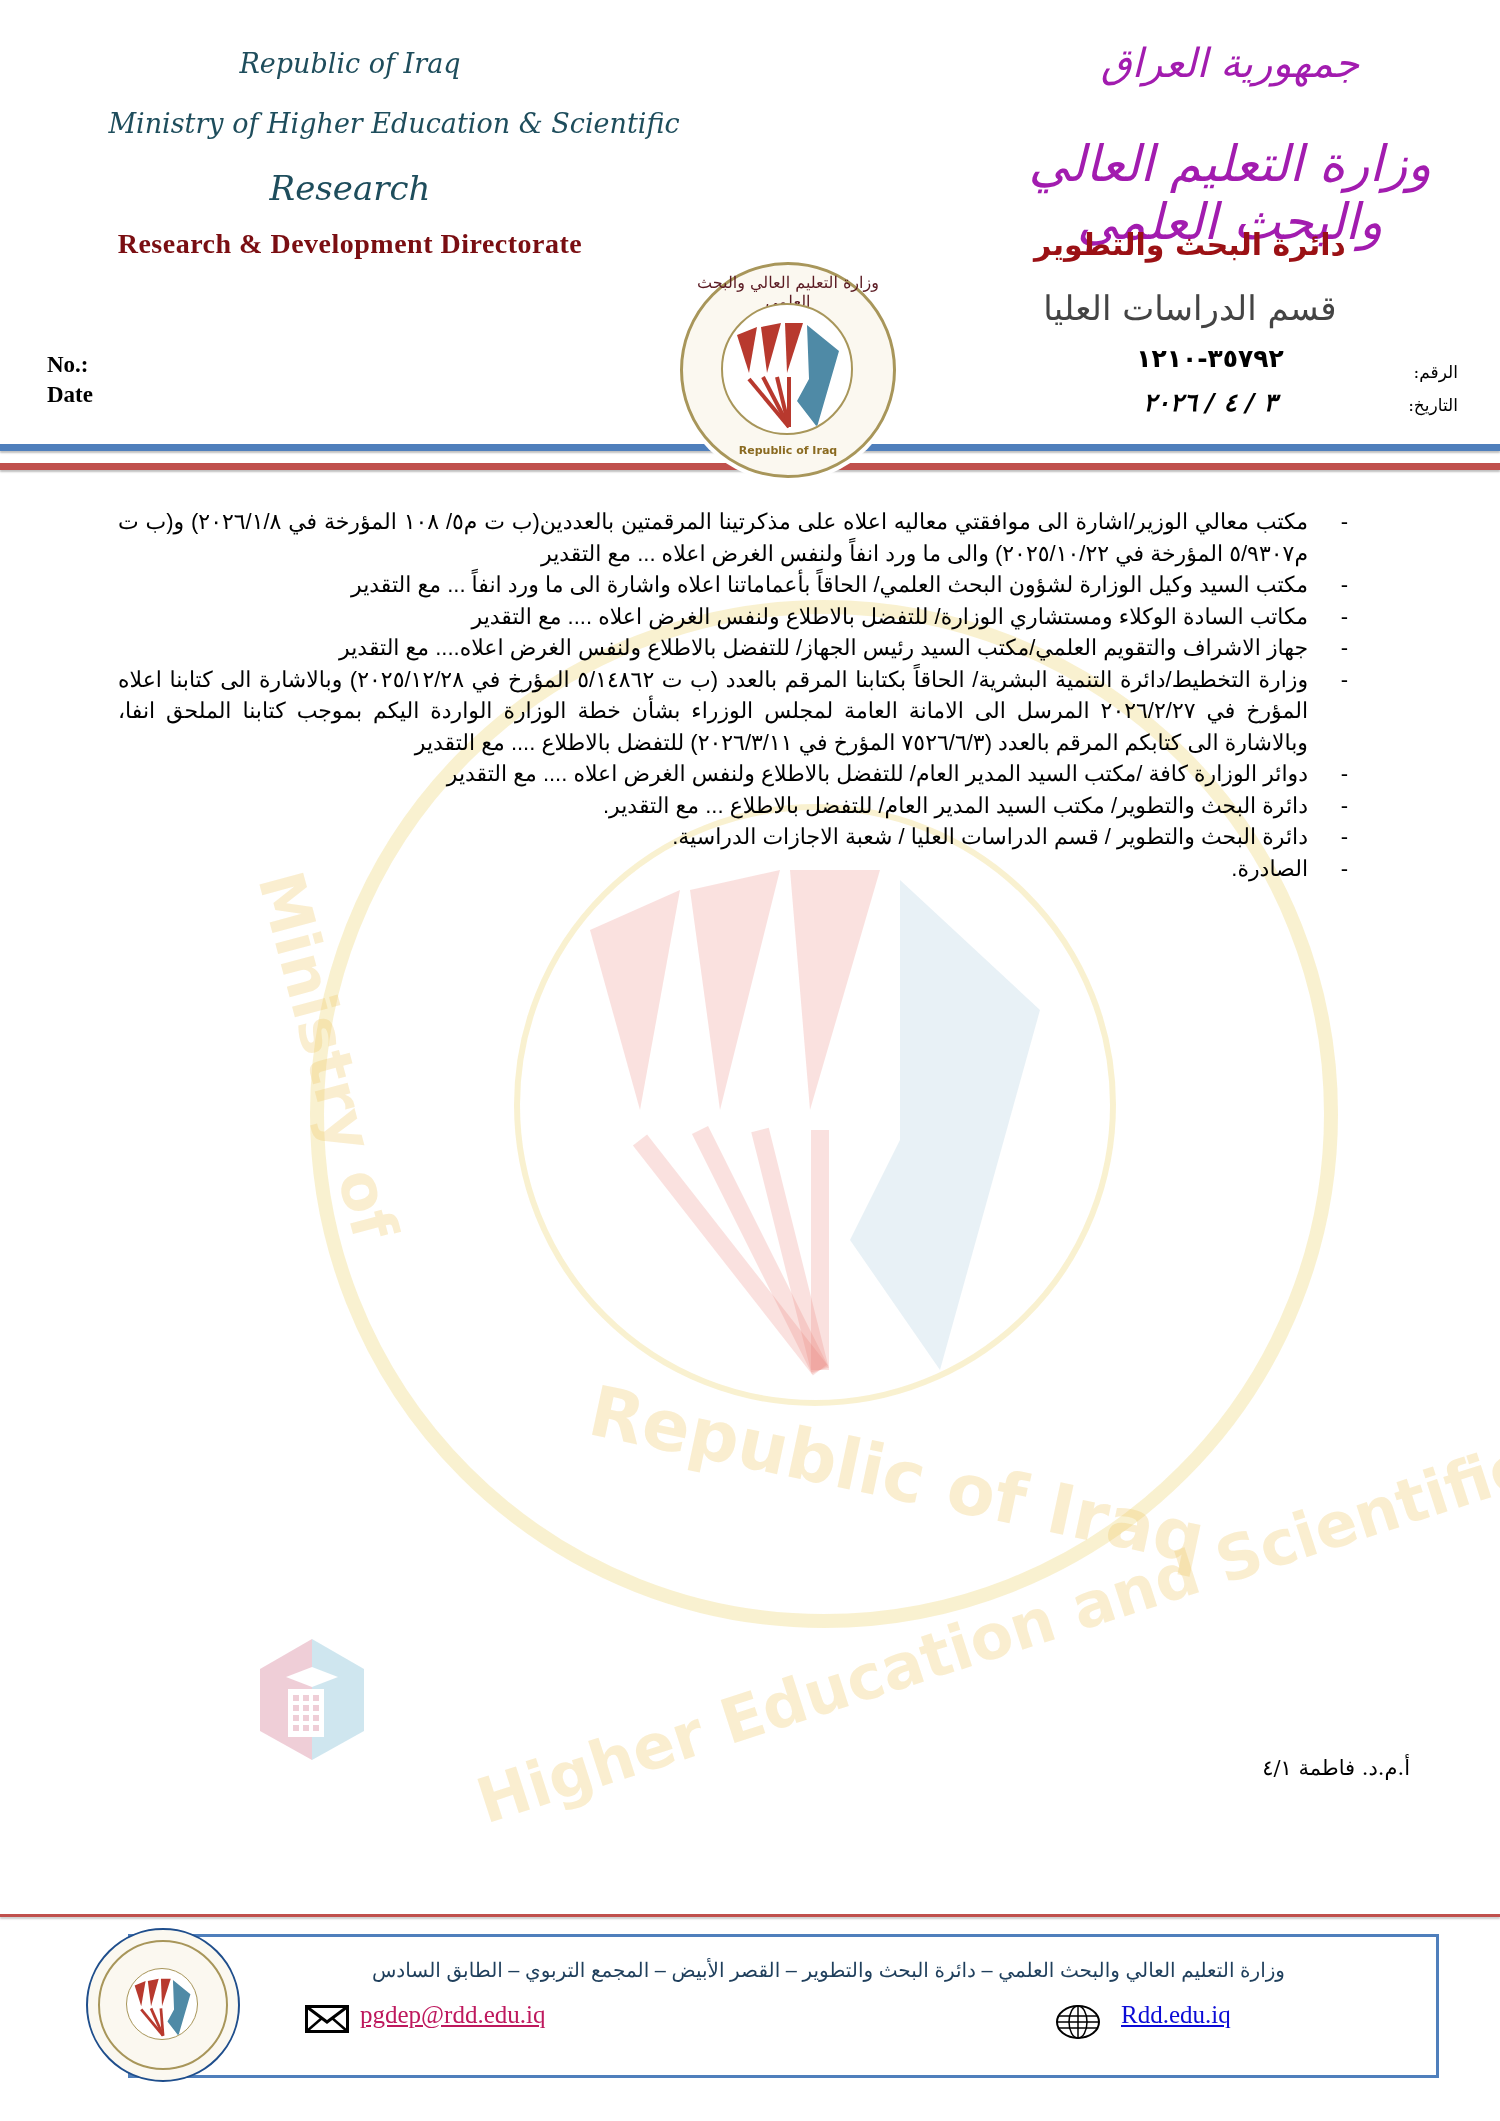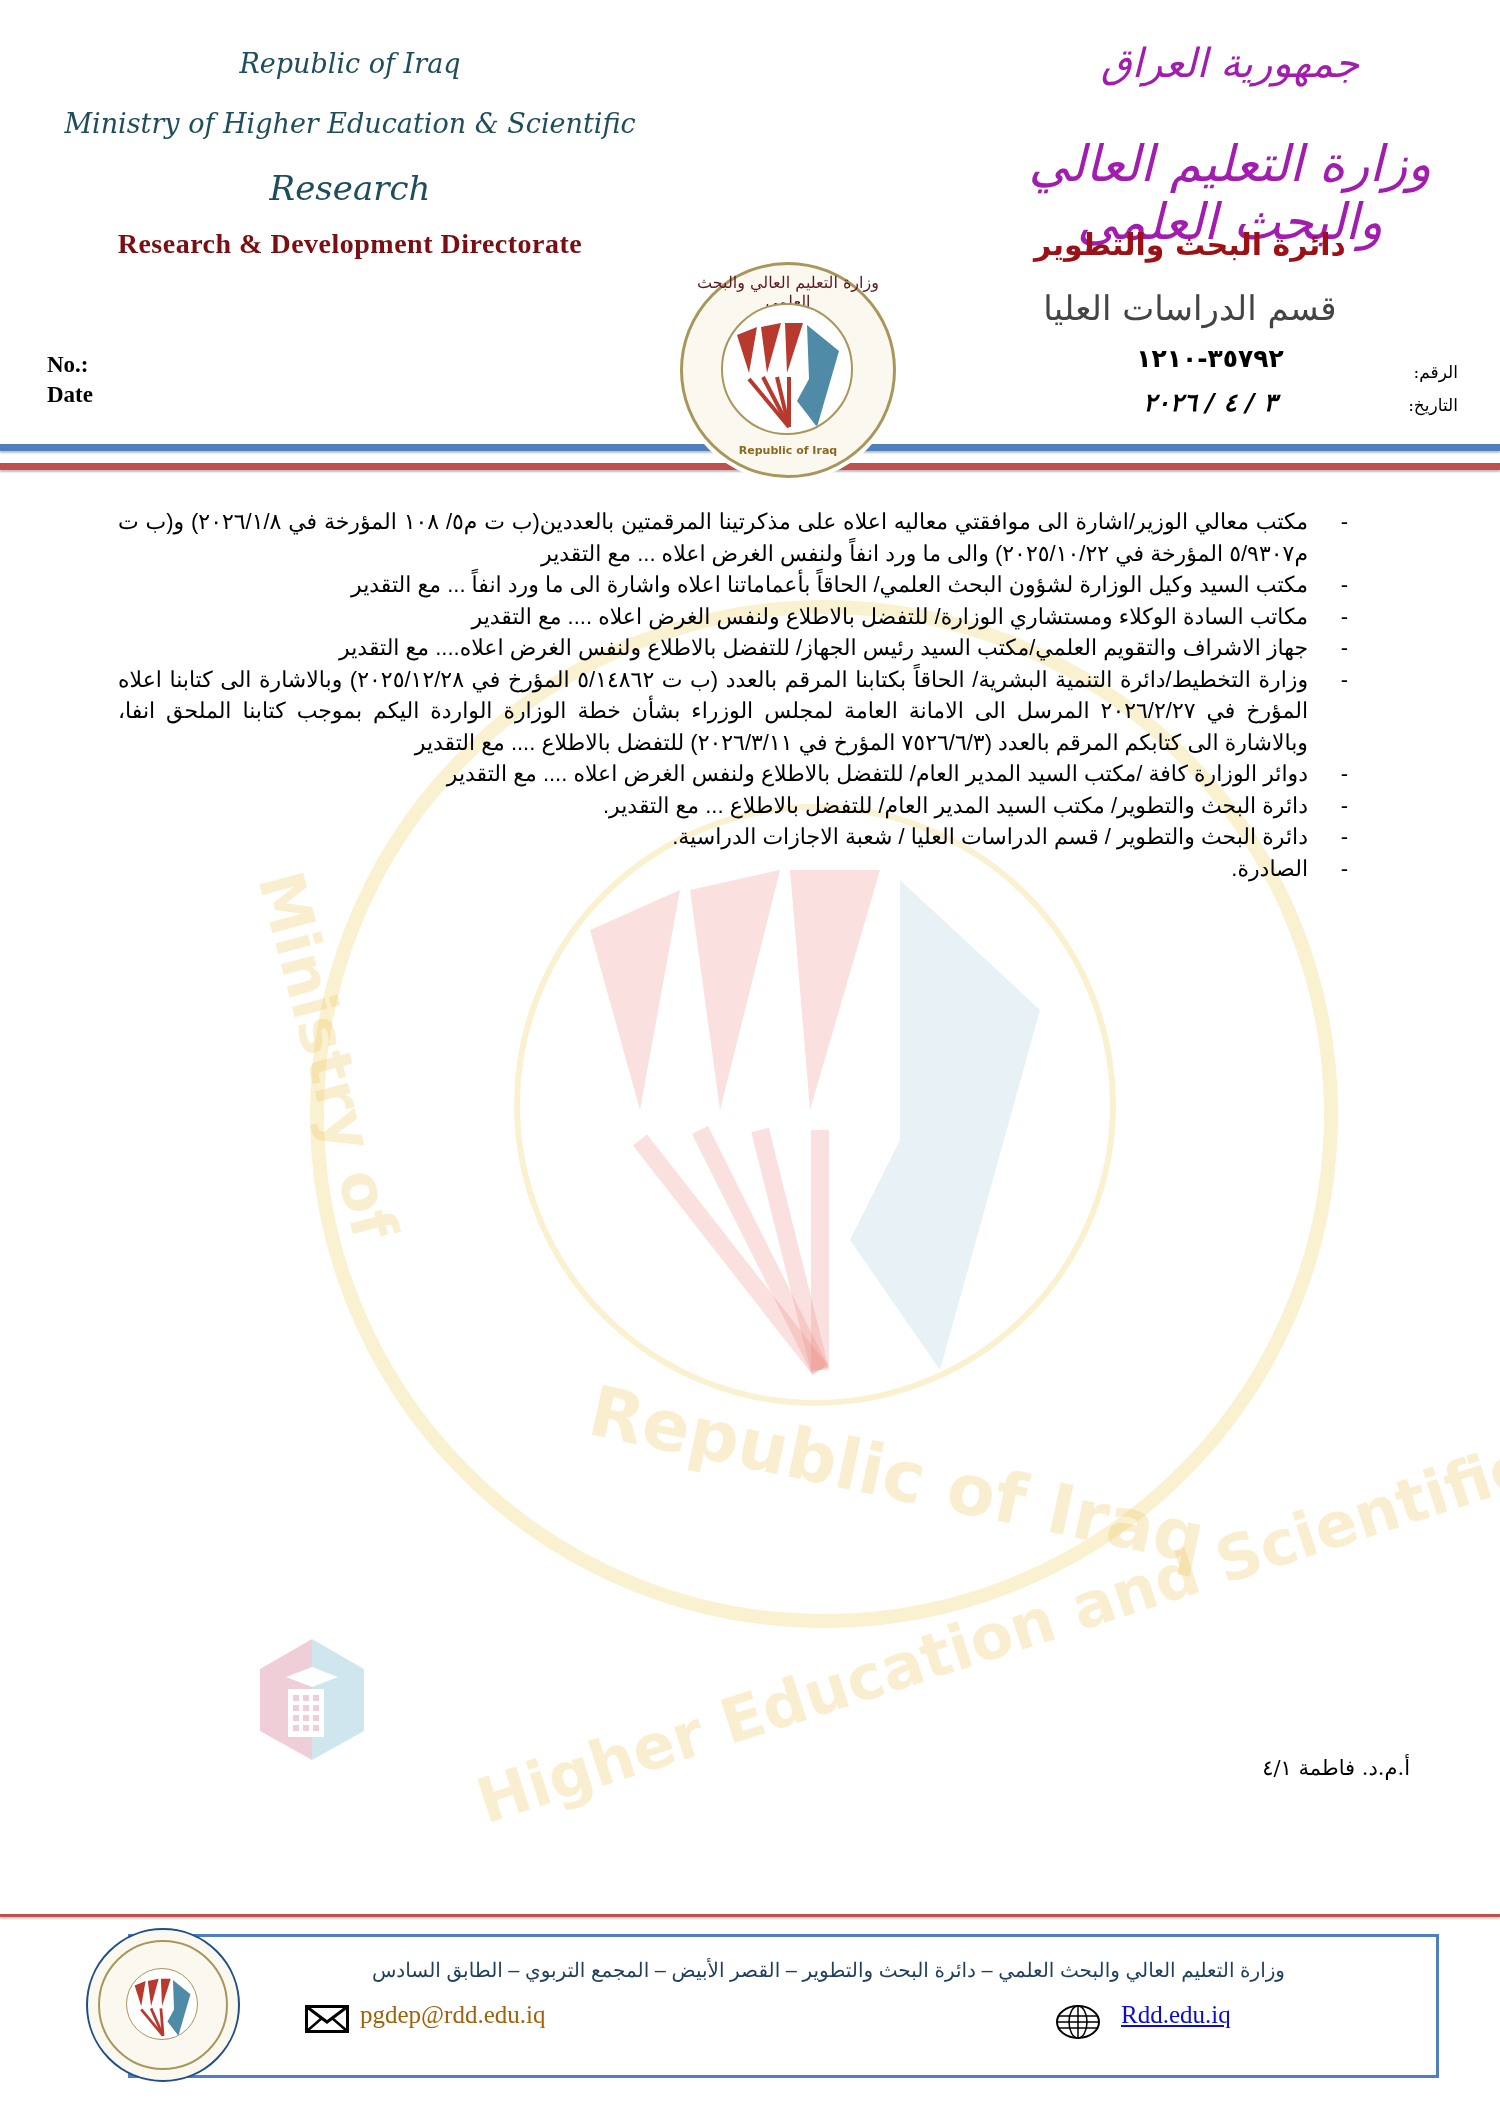--- a/index.html
+++ b/index.html
@@ -1,20 +1,20 @@
 <!DOCTYPE html>
 <html><head>
 <meta charset="utf-8">
 <style>
   html, body { margin:0; padding:0; background:#ffffff; }
   body { width:1500px; height:2121px; position:relative; overflow:hidden; font-family:"DejaVu Sans", sans-serif; color:#000; }
   .abs { position:absolute; }
   .en-head { font-family:"DejaVu Serif", serif; color:#1e4d5c; text-align:center; width:700px; left:0; font-style:italic; }
   .en-head.l1 { top:48px; font-size:27px; }
-  .en-head.l2 { top:108px; font-size:27px; }
+  .en-head.l2 { top:108px; font-size:27px;padding-left:44px; }
   .en-head.l3 { top:168px; font-size:34px; }
   .en-dir { top:228px; left:0; width:700px; text-align:center; font-family:"Liberation Serif", serif; font-weight:bold; font-size:28px; color:#7a0e12; letter-spacing:0.5px; }
   .en-no { left:47px; top:352px; font-family:"Liberation Serif", serif; font-weight:bold; font-size:23px; }
   .en-date { left:47px; top:382px; font-family:"Liberation Serif", serif; font-weight:bold; font-size:23px; }
 
   .ar-cal { direction:rtl; text-align:center; font-family:"DejaVu Serif", serif; color:#a21caf; font-style:italic; }
   .ar-cal.l1 { left:1000px; width:460px; top:40px; font-size:40px; letter-spacing:2px; }
   .ar-cal.l2 { left:980px; width:500px; top:135px; font-size:50px; letter-spacing:2px; }
   .ar-dir { direction:rtl; left:1000px; width:380px; top:227px; text-align:center; font-family:"DejaVu Sans", sans-serif; font-weight:bold; font-size:30px; color:#9b1115; }
   .ar-dept { direction:rtl; left:1000px; width:380px; top:288px; text-align:center; font-family:"DejaVu Serif", serif; font-size:34px; color:#444; }
@@ -41,21 +41,21 @@
   .body-list .item .dash { position:absolute; right:0; top:0; }
 
   .signature { right:90px; top:1756px; direction:rtl; font-family:"DejaVu Serif", serif; font-size:21px; }
 
   .stamp { left:258px; top:1637px; width:108px; height:125px; opacity:0.55; }
 
   .foot-rule { left:0; width:1500px; top:1914px; height:3px; background:#c0504d; box-shadow:0 2px 2px rgba(0,0,0,0.2); }
   .foot-box { left:128px; top:1934px; width:1305px; height:138px; border:3px solid #4f7fbc; }
   .foot-addr { direction:rtl; right:215px; top:1958px; font-family:"Liberation Sans", sans-serif; font-size:20px; color:#1f3f5c; }
   .foot-mail-icon { left:305px; top:2005px; width:44px; height:28px; }
-  .foot-mail { left:360px; top:2001px; font-family:"Liberation Serif", serif; font-size:25px; color:#a16207; }
+  .foot-mail { left:360px; top:2001px; font-family:"Liberation Serif", serif; font-size:25px; color:#be185d; text-decoration:underline; }
   .foot-web-icon { left:1055px; top:2004px; width:46px; height:36px; }
   .foot-web { left:1121px; top:2001px; font-family:"Liberation Serif", serif; font-size:25px; color:#0b0bd6; text-decoration:underline; }
   .foot-seal { left:86px; top:1928px; width:150px; height:150px; border-radius:50%; border:2px solid #1f4e8c; background:#fbf8f0; }
   .foot-seal .ring { position:absolute; left:10px; top:10px; width:126px; height:126px; border-radius:50%; border:2px solid #a8965a; }
   .foot-seal .inner { position:absolute; left:38px; top:38px; width:70px; height:70px; border-radius:50%; border:1px solid #a8965a; overflow:hidden; background:#fff; }
 </style>
 </head>
 <body>
 
 <div class="abs watermark">

